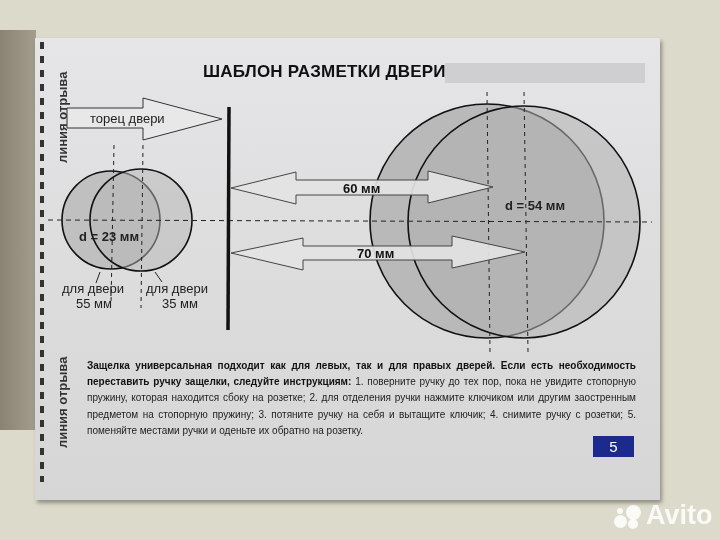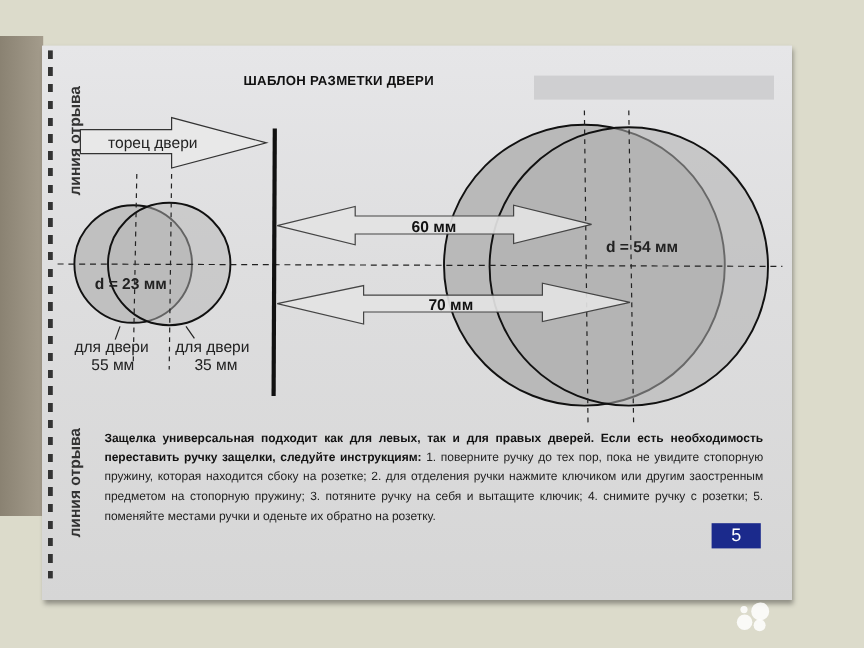--- a/index.html
+++ b/index.html
@@ -19,21 +19,21 @@
     }
     .tear-line {
       position: absolute; left: 5px; top: 4px; width: 4px; height: 440px;
       background: repeating-linear-gradient(180deg, #333 0 7px, transparent 7px 14px);
     }
     .tear-label {
       position: absolute; font-weight: bold; font-size: 13px; color: #333;
       transform: rotate(-90deg); transform-origin: left top; white-space: nowrap;
     }
     .title {
-      position: absolute; left: 168px; top: 24px; font-size: 11px; font-weight: bold;
+      position: absolute; left: 168px; top: 24px; font-size: 17px; font-weight: bold;
       color: #111; letter-spacing: 0.2px; white-space: nowrap;
     }
     .title-band {
       position: absolute; left: 410px; top: 25px; width: 200px; height: 20px;
       background: #cfcfd1;
     }
     .body-text {
       position: absolute; left: 52px; top: 320px; width: 549px;
       font-size: 10px; line-height: 16.2px; color: #222; text-align: justify;
     }
@@ -117,13 +117,14 @@
   <text class="svg-text" x="162" y="308" font-size="13" fill="#222">35 мм</text>
 </svg>
 
 <div class="avito">
   <div class="avito-dots">
     <span style="left:2px; top:12px; width:13px; height:13px;"></span>
     <span style="left:14px; top:2px; width:15px; height:15px;"></span>
     <span style="left:16px; top:16px; width:10px; height:10px;"></span>
     <span style="left:5px; top:5px; width:6px; height:6px;"></span>
   </div>
+  <span>Avito</span>
 </div>
 
 </body></html>

